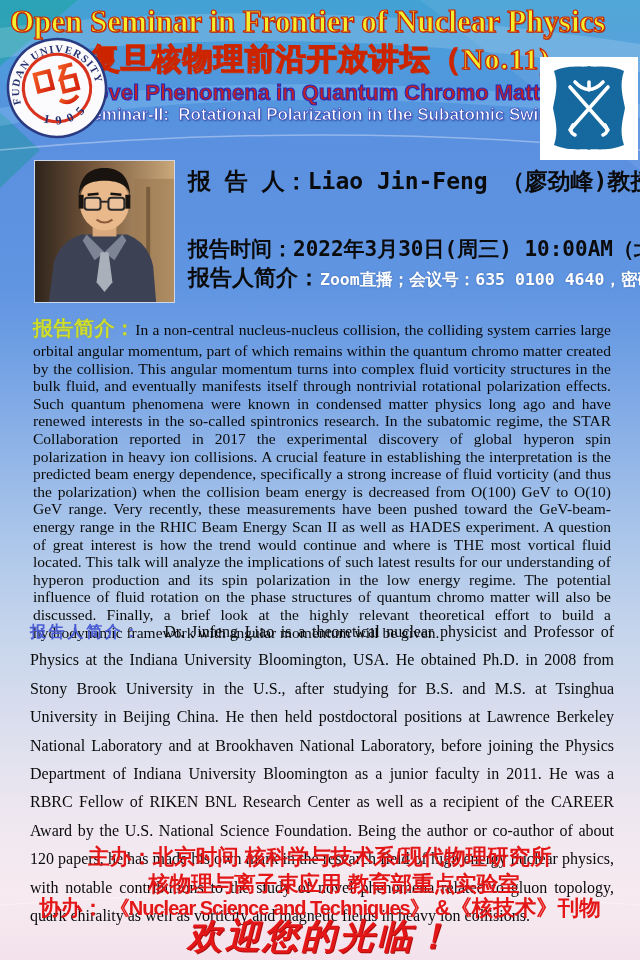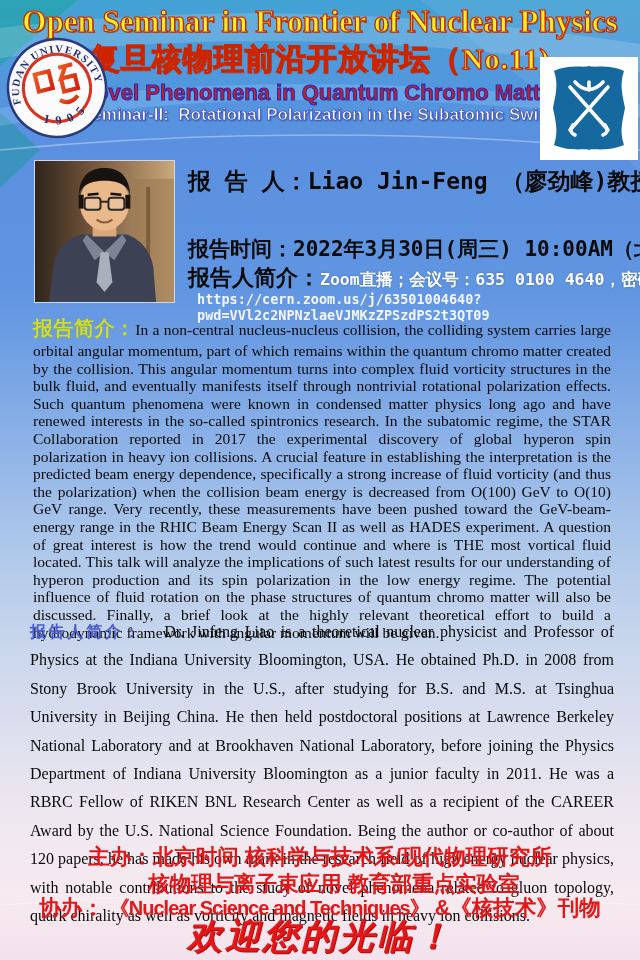--- a/index.html
+++ b/index.html
@@ -7,21 +7,21 @@
     position:relative;width:640px;height:960px;overflow:hidden;margin:0 auto;
     font-family:"Liberation Sans",sans-serif;
     background:linear-gradient(180deg,
       #43a2d4 0%, #4f99dc 7%, #5b90e0 15%, #6095e2 30%,
       #6e9ee3 36%, #8db2e7 46%, #abc6ea 56%, #c6d5ec 66%,
       #dcdfee 76%, #eee7f0 85%, #f7eaf0 93%, #f3e2ec 100%);
   }
   .bg-decor{position:absolute;left:0;top:0;z-index:0;}
   .layer{position:absolute;z-index:2;}
 
-  .title-en{left:0;right:0;top:4px;text-align:center;
+  .title-en{left:10px;right:0;top:4px;
     font:bold 31px "Liberation Serif",serif;color:#f2ef2e;
     -webkit-text-stroke:1.2px #cd2400;text-shadow:1px 1px 0 rgba(160,30,0,.55);}
   .title-zh{left:0;right:0;top:39px;text-align:center;
     font:bold 30px "Liberation Serif",serif;color:#f2ef2e;letter-spacing:1px;
     -webkit-text-stroke:1.2px #cd2400;text-shadow:1px 1px 0 rgba(160,30,0,.55);}
   .subtitle-en{left:0;right:0;top:80px;text-align:center;
     font:bold 22px "Liberation Sans",sans-serif;color:#c62020;
     -webkit-text-stroke:1.1px #2a2ab4;}
   .subtitle-series{left:0;right:0;top:105px;text-align:center;white-space:pre;
     font:bold 17px "Liberation Sans",sans-serif;color:#ffffff;
@@ -150,21 +150,20 @@
         <line x1="66" y1="41" x2="74" y2="41"></line>
       </g>
       <path d="M62,59 Q70,65 78,59" stroke="#8a5a3a" stroke-width="2" fill="none"></path>
       <path d="M53,34 L64,33 M76,33 L87,34" stroke="#191310" stroke-width="2.5" fill="none"></path>
     </svg>
   </div>
 
   <div class="layer sp-line sp1"><span>报 告 人：</span><span>Liao Jin-Feng （廖劲峰)教授</span></div>
   <div class="layer sp-line sp2"><span>报告时间：</span><span>2022年3月30日(周三) 10:00AM（北京时间）</span></div>
   <div class="layer sp-line sp3"><span>报告人简介：</span><span class="val">Zoom直播；会议号：635 0100 4640，密码：033660</span></div>
-  <div class="layer sp-url">https://cern.zoom.us/j/63501004640?pwd=VVl2c2NPNzlaeVJMKzZPSzdPS2t3QT09</div>
 
   <div class="layer abstract"><span class="lbl">报告简介：</span><span>In a non-central nucleus-nucleus collision, the colliding system carries large orbital angular momentum, part of which remains within the quantum chromo matter created by the collision. This angular momentum turns into complex fluid vorticity structures in the bulk fluid, and eventually manifests itself through nontrivial rotational polarization effects. Such quantum phenomena were known in condensed matter physics long ago and have renewed interests in the so-called spintronics research. In the subatomic regime, the STAR Collaboration reported in 2017 the experimental discovery of global hyperon spin polarization in heavy ion collisions. A crucial feature in establishing the interpretation is the predicted beam energy dependence, specifically a strong increase of fluid vorticity (and thus the polarization) when the collision beam energy is decreased from O(100) GeV to O(10) GeV range. Very recently, these measurements have been pushed toward the GeV-beam-energy range in the RHIC Beam Energy Scan II as well as HADES experiment. A question of great interest is how the trend would continue and where is THE most vortical fluid located. This talk will analyze the implications of such latest results for our understanding of hyperon production and its spin polarization in the low energy regime. The potential influence of fluid rotation on the phase structures of quantum chromo matter will also be discussed. Finally, a brief look at the highly relevant theoretical effort to build a hydrodynamic framework with angular momentum will be given.</span></div>
 
   <div class="layer bio"><span class="lbl">报告人简介：</span><span>Dr. Jinfeng Liao is a theoretical nuclear physicist and Professor of Physics at the Indiana University Bloomington, USA. He obtained Ph.D. in 2008 from Stony Brook University in the U.S., after studying for B.S. and M.S. at Tsinghua University in Beijing China. He then held postdoctoral positions at Lawrence Berkeley National Laboratory and at Brookhaven National Laboratory, before joining the Physics Department of Indiana University Bloomington as a junior faculty in 2011. He was a RBRC Fellow of RIKEN BNL Research Center as well as a recipient of the CAREER Award by the U.S. National Science Foundation. Being the author or co-author of about 120 papers, he has made his own mark in the research field of high energy nuclear physics, with notable contributions to the study of novel phenomena related to gluon topology, quark chirality as well as vorticity and magnetic fields in heavy ion collisions.</span></div>
 
   <div class="layer f-line f1"><span>主办：</span><span>北京时间 核科学与技术系/现代物理研究所</span></div>
   <div class="layer f-line f2">核物理与离子束应用 教育部重点实验室</div>
   <div class="layer f-line f3"><span>协办： </span><span class="journal">《Nuclear Science and Techniques》</span><span> &amp;《核技术》刊物</span></div>
   <div class="layer f-line welcome">欢迎您的光临！</div>
 

